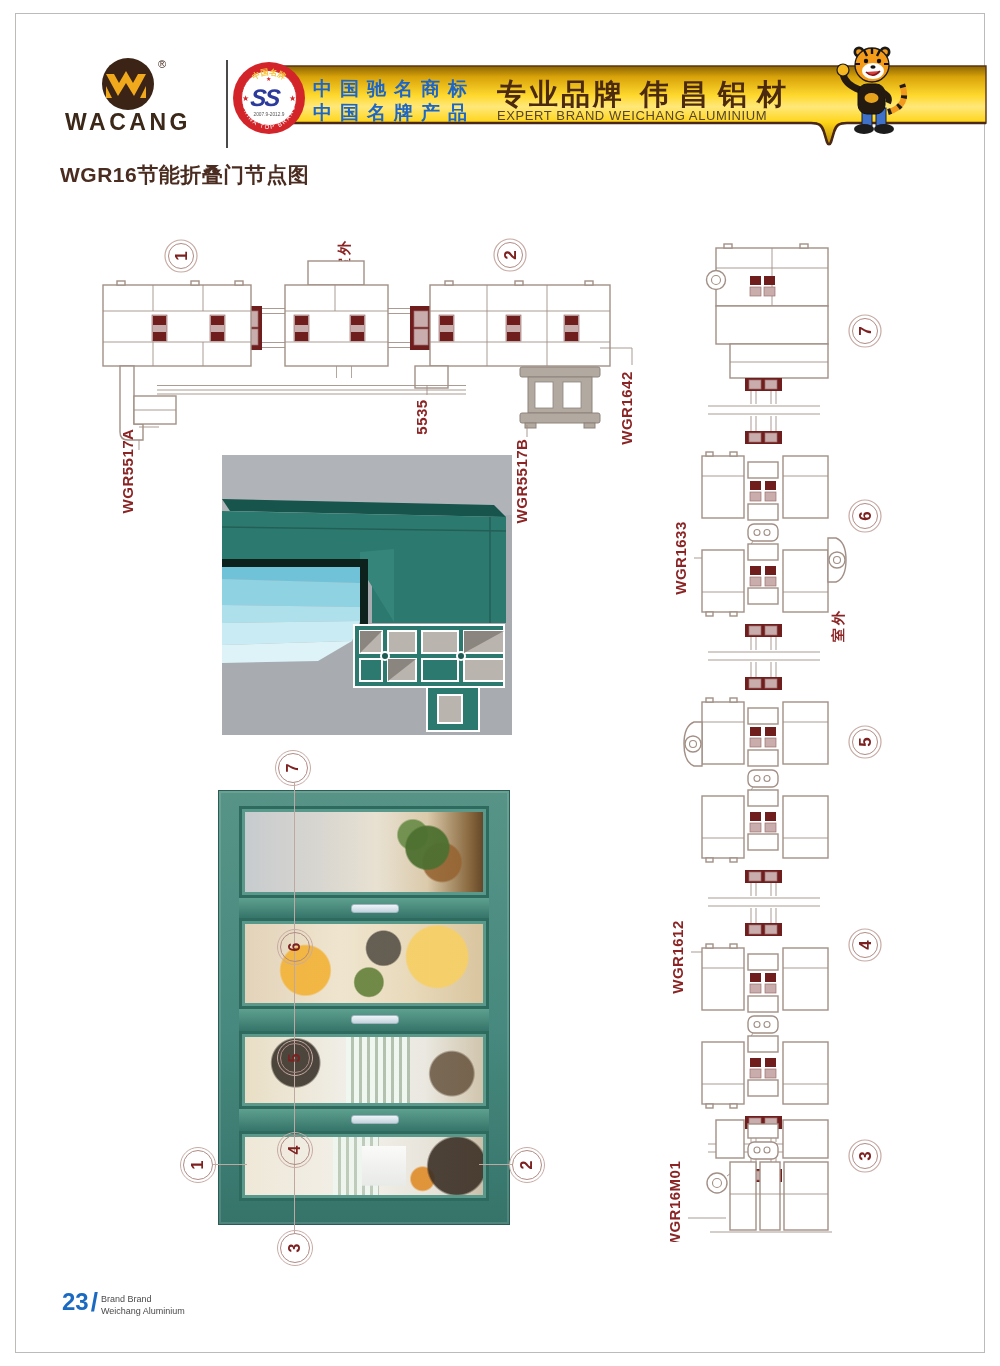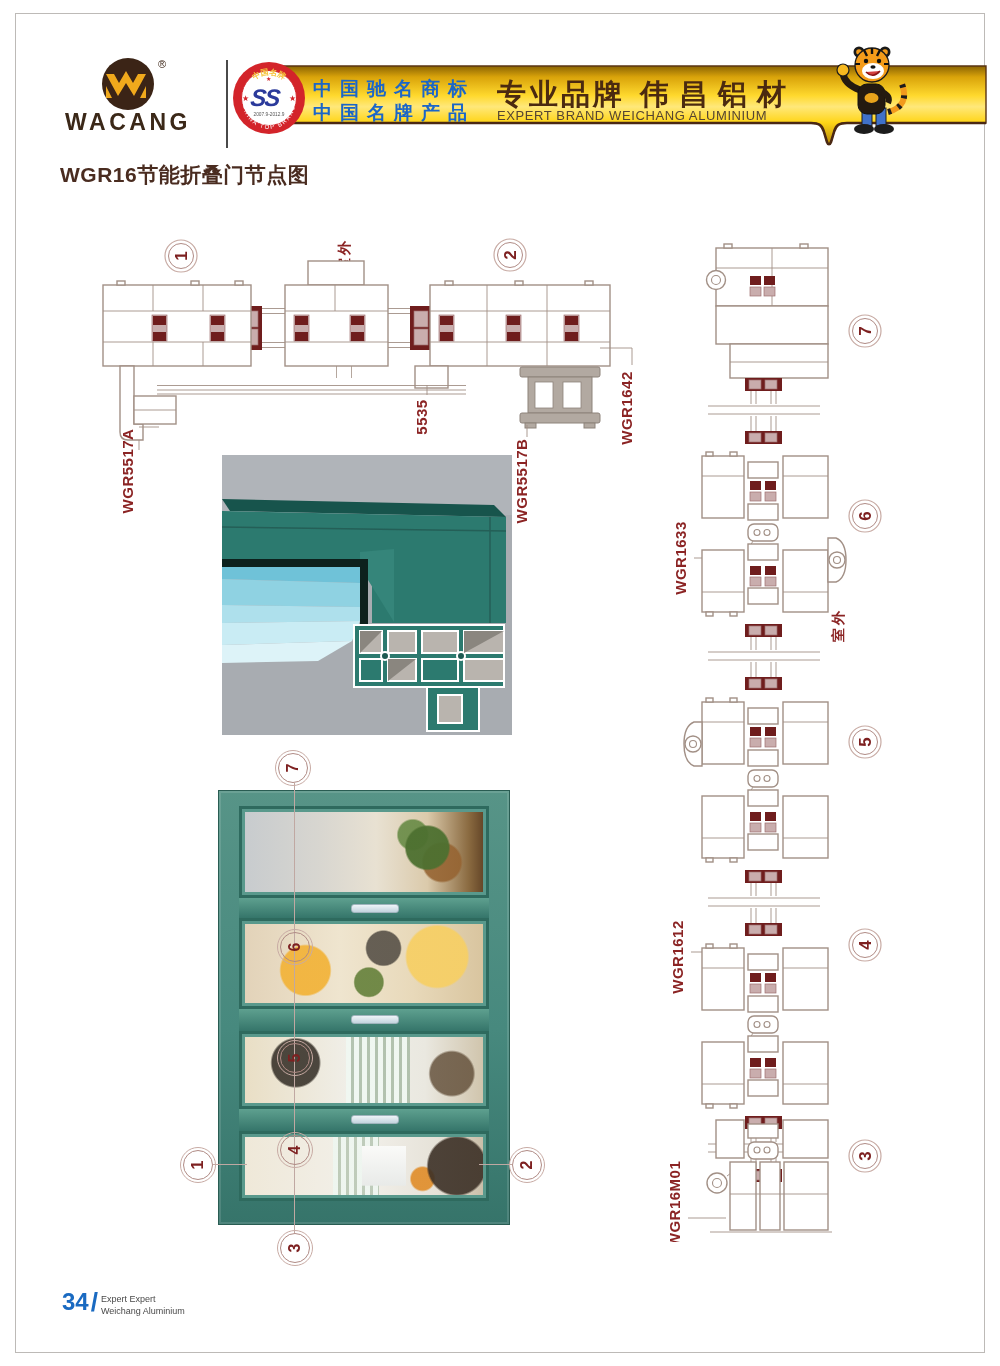--- a/index.html
+++ b/index.html
@@ -487,20 +487,20 @@
       <text transform="translate(215,703) rotate(-90)" class="digit" dominant-baseline="central">4</text>
     </g>
     <g>
       <circle cx="215" cy="914" r="16" class="coc1"></circle>
         <circle cx="215" cy="914" r="12.5" class="coc2"></circle>
       <text transform="translate(215,914) rotate(-90)" class="digit" dominant-baseline="central">3</text>
     </g>
   </svg>
 
   <div class="abs footer">
-    <span class="page-num">34</span>
+    <span class="page-num">23</span>
     <span class="page-slash">/</span>
     <span class="footer-lines">
-      <span style="display:block">Expert Expert</span>
+      <span style="display:block">Brand Brand</span>
       <span style="display:block">Weichang Aluminium</span>
     </span>
   </div>
 </div>
 
 </body></html>

